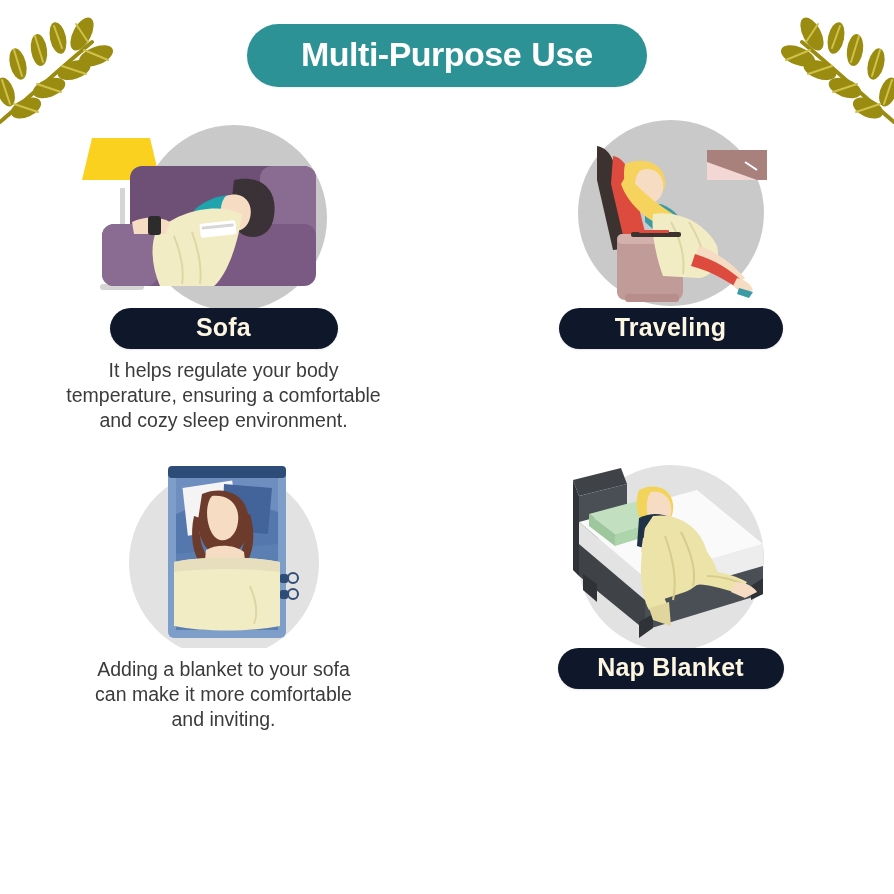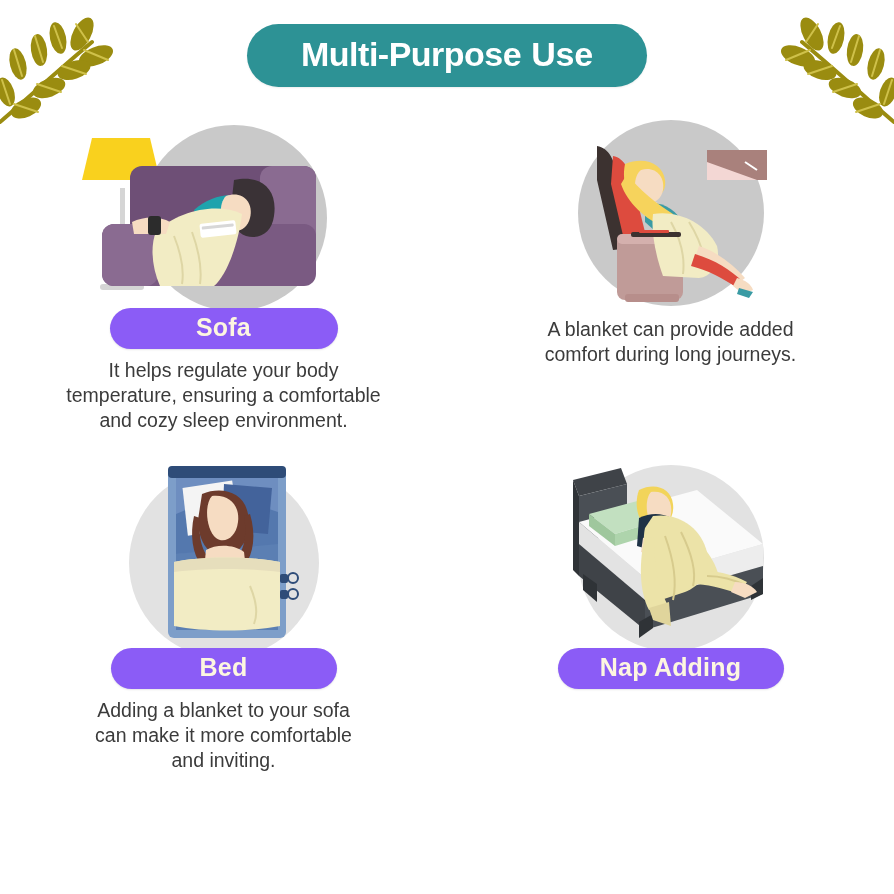--- a/index.html
+++ b/index.html
@@ -78,21 +78,21 @@
   }
   .illus {
     position: relative;
     width: 300px;
     height: 190px;
   }
   .illus svg { display: block; }
 
   .label-pill {
     margin-top: 0px;
-    background: #8b5cf6;
+    background: #0f172a;
     border-radius: 22px;
     color: #fdf6e0;
     font-size: 25px;
     font-weight: bold;
     letter-spacing: 0.2px;
     text-align: center;
     padding: 5px 0 7px 0;
     box-shadow: 0 1px 2px rgba(0,0,0,0.10);
   }
   .pill-sofa      { width: 228px; }
@@ -256,22 +256,21 @@
         <path d="M178 128 C196 134 212 146 224 160 L214 168 C198 156 182 148 172 146 Z" fill="#f6dcc2"></path>
         <path d="M174 136 C194 142 210 152 222 164 L216 170 C202 160 186 152 170 148 Z" fill="#dd4b3e"></path>
 
         <path d="M216 160 C224 162 230 166 232 172 L222 176 L212 168 Z" fill="#f6dcc2"></path>
         <path d="M218 170 L232 174 L228 180 L216 176 Z" fill="#3a9ba4"></path>
 
         <rect x="110" y="114" width="50" height="5" rx="2" fill="#3c3230"></rect>
         <rect x="118" y="112" width="30" height="3" rx="1" fill="#dd4b3e"></rect>
       </svg>
     </div>
-    <div class="desc wide">A blanket can provide added
-comfort during long journeys.</div>
+    <div class="label-pill pill-traveling">Traveling</div>
   </div>
 
   <div class="card">
     <div class="illus">
       <svg viewBox="0 0 300 190" width="300" height="190">
         <circle cx="150" cy="105" r="95" fill="#e2e2e2"></circle>
 
         <rect x="94" y="8" width="118" height="172" rx="6" fill="#7d9ec9"></rect>
         <rect x="94" y="8" width="118" height="12" rx="4" fill="#2e4c78"></rect>
 
@@ -295,21 +294,20 @@
         <path d="M100 104 C126 98 178 98 206 104 L206 168 C176 174 130 174 100 168 Z" fill="#f2ecc4"></path>
         <path d="M100 104 C126 98 178 98 206 104 L206 114 C176 110 130 110 100 114 Z" fill="#e6debc"></path>
         <path d="M176 128 C182 142 184 156 180 166" stroke="#ded6a5" stroke-width="2" fill="none"></path>
 
         <rect x="206" y="116" width="8" height="9" rx="2" fill="#2e4c78"></rect>
         <circle cx="219" cy="120" r="5" fill="none" stroke="#2e4c78" stroke-width="2"></circle>
         <rect x="206" y="132" width="8" height="9" rx="2" fill="#2e4c78"></rect>
         <circle cx="219" cy="136" r="5" fill="none" stroke="#2e4c78" stroke-width="2"></circle>
       </svg>
     </div>
-    <div class="label-pill pill-bed">Bed</div>
     <div class="desc narrow">Adding a blanket to your sofa
 can make it more comfortable
 and inviting.</div>
   </div>
 
   <div class="card">
     <div class="illus">
       <svg viewBox="0 0 300 190" width="300" height="190">
         <circle cx="150" cy="100" r="93" fill="#e2e2e2"></circle>
 
@@ -347,16 +345,16 @@
 
         <path d="M214 124 C224 124 232 128 236 134 L224 140 L210 134 Z" fill="#f6dcc2"></path>
 
         <path d="M132 58 C158 54 180 70 186 94 C190 112 180 128 164 134 L140 142 C126 124 120 88 124 70 Z" fill="#ece3a8"></path>
         <path d="M124 78 C118 104 118 132 128 152 L146 146 C136 126 132 100 134 80 Z" fill="#ece3a8"></path>
         <path d="M128 150 L148 144 L150 168 L132 162 Z" fill="#e0d59c"></path>
         <path d="M144 78 C152 100 156 124 152 142" stroke="#d7cb8d" stroke-width="2" fill="none"></path>
         <path d="M160 74 C170 94 176 112 172 128" stroke="#d7cb8d" stroke-width="2" fill="none"></path>
       </svg>
     </div>
-    <div class="label-pill pill-nap">Nap Adding</div>
+    <div class="label-pill pill-nap">Nap Blanket</div>
   </div>
 
 </div>
 
 </body></html>

